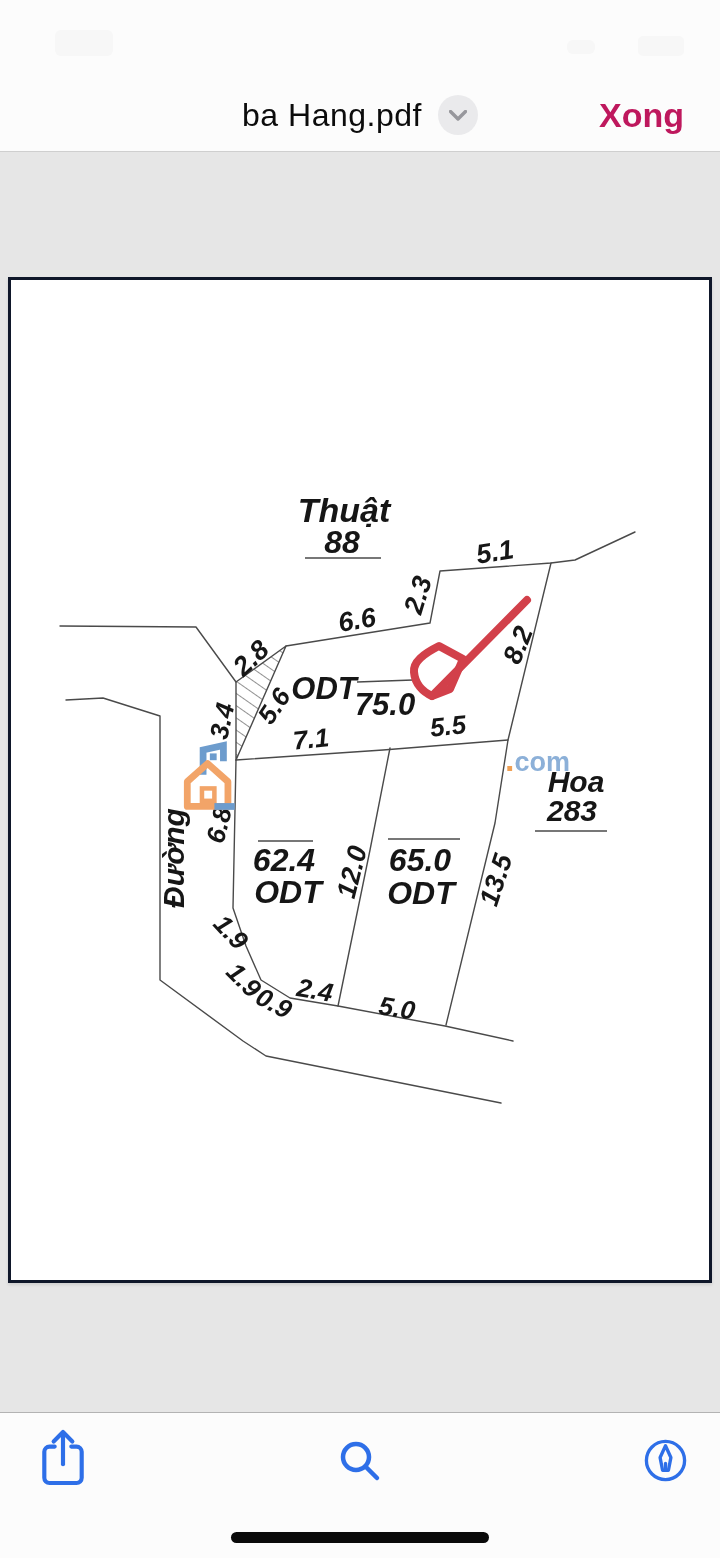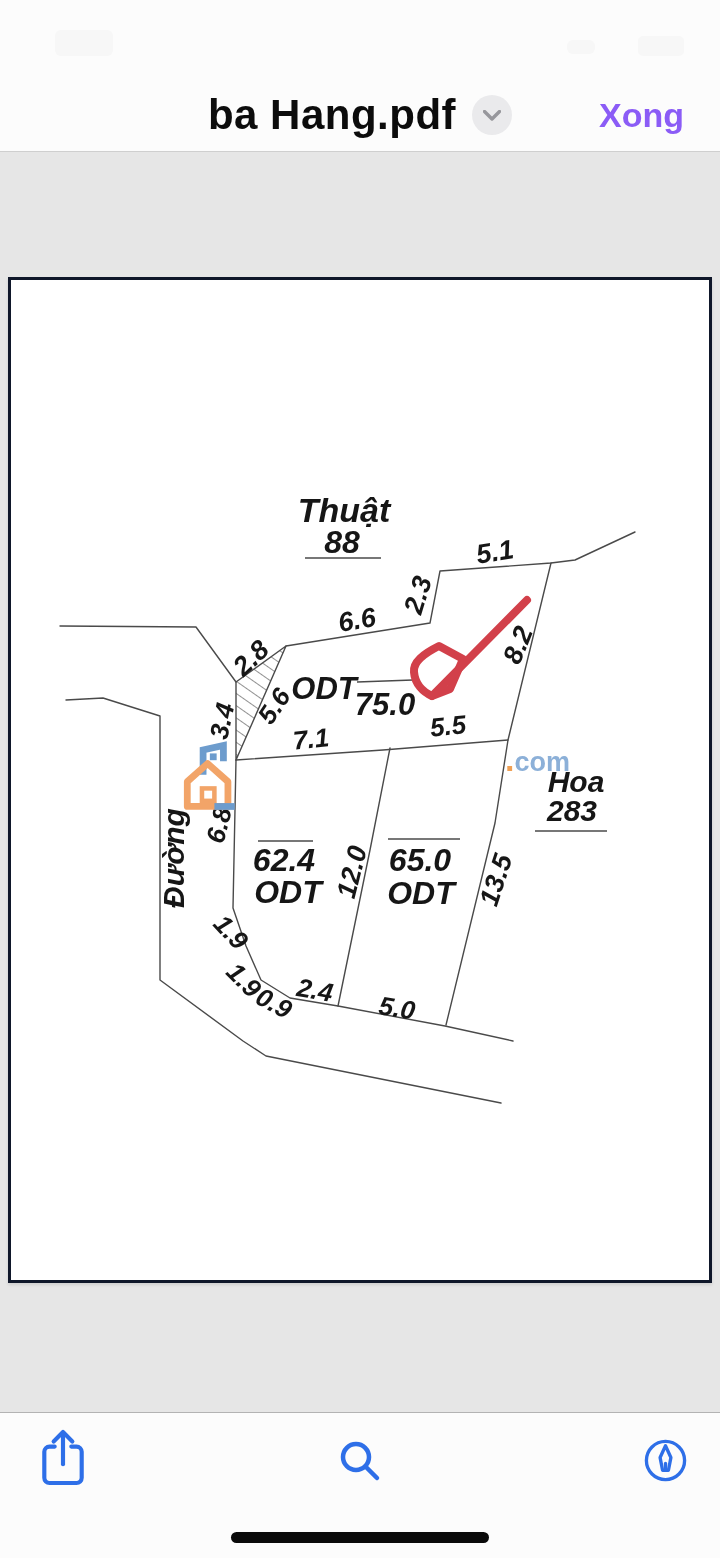--- a/index.html
+++ b/index.html
@@ -6,25 +6,25 @@
   *{box-sizing:border-box;}
   .screen{position:relative;width:720px;height:1558px;background:#e6e6e6;overflow:hidden;
           font-family:"Liberation Sans",sans-serif;}
   
   .header{position:absolute;top:0;left:0;width:720px;height:152px;background:#fcfcfc;
           border-bottom:1px solid #cfcfcf;z-index:5;}
   .status-smudge{position:absolute;background:#f7f7f7;border-radius:6px;}
   .nav-row{position:absolute;top:60px;left:0;width:720px;height:92px;}
   .title-group{position:absolute;left:0;top:0;width:720px;height:92px;display:flex;
                align-items:center;justify-content:center;gap:16px;padding-top:18px;}
-  .doc-title{font-size:42px;font-weight:bold;color:#0c0c0c;letter-spacing:.5px;}
+  .doc-title{font-size:32px;font-weight:normal;color:#0c0c0c;letter-spacing:.5px;}
   .chevron-btn{width:40px;height:40px;border-radius:50%;background:#eaeaec;display:flex;
                align-items:center;justify-content:center;}
   .done-btn{position:absolute;right:36px;top:0;height:92px;display:flex;align-items:center;
-            padding-top:18px;font-size:34px;font-weight:bold;color:#8b5cf6;}
+            padding-top:18px;font-size:34px;font-weight:bold;color:#be185d;}
   
   .page{position:absolute;left:8px;top:277px;width:704px;height:1006px;background:#ffffff;
         border:3px solid #0f172a;box-shadow:0 2px 3px rgba(0,0,0,.10);}
   .page svg.diagram{position:absolute;left:0;top:0;}
   .dg{font-family:"Liberation Sans",sans-serif;font-weight:bold;font-style:italic;fill:#161616;}
   
   .watermark{position:absolute;left:167px;top:455px;width:440px;height:90px;pointer-events:none;}
   .wm-main{position:absolute;left:70px;top:22px;font-size:47px;font-weight:bold;
            letter-spacing:1px;white-space:nowrap;}
   .wm-a{color:#f6c59c;}

